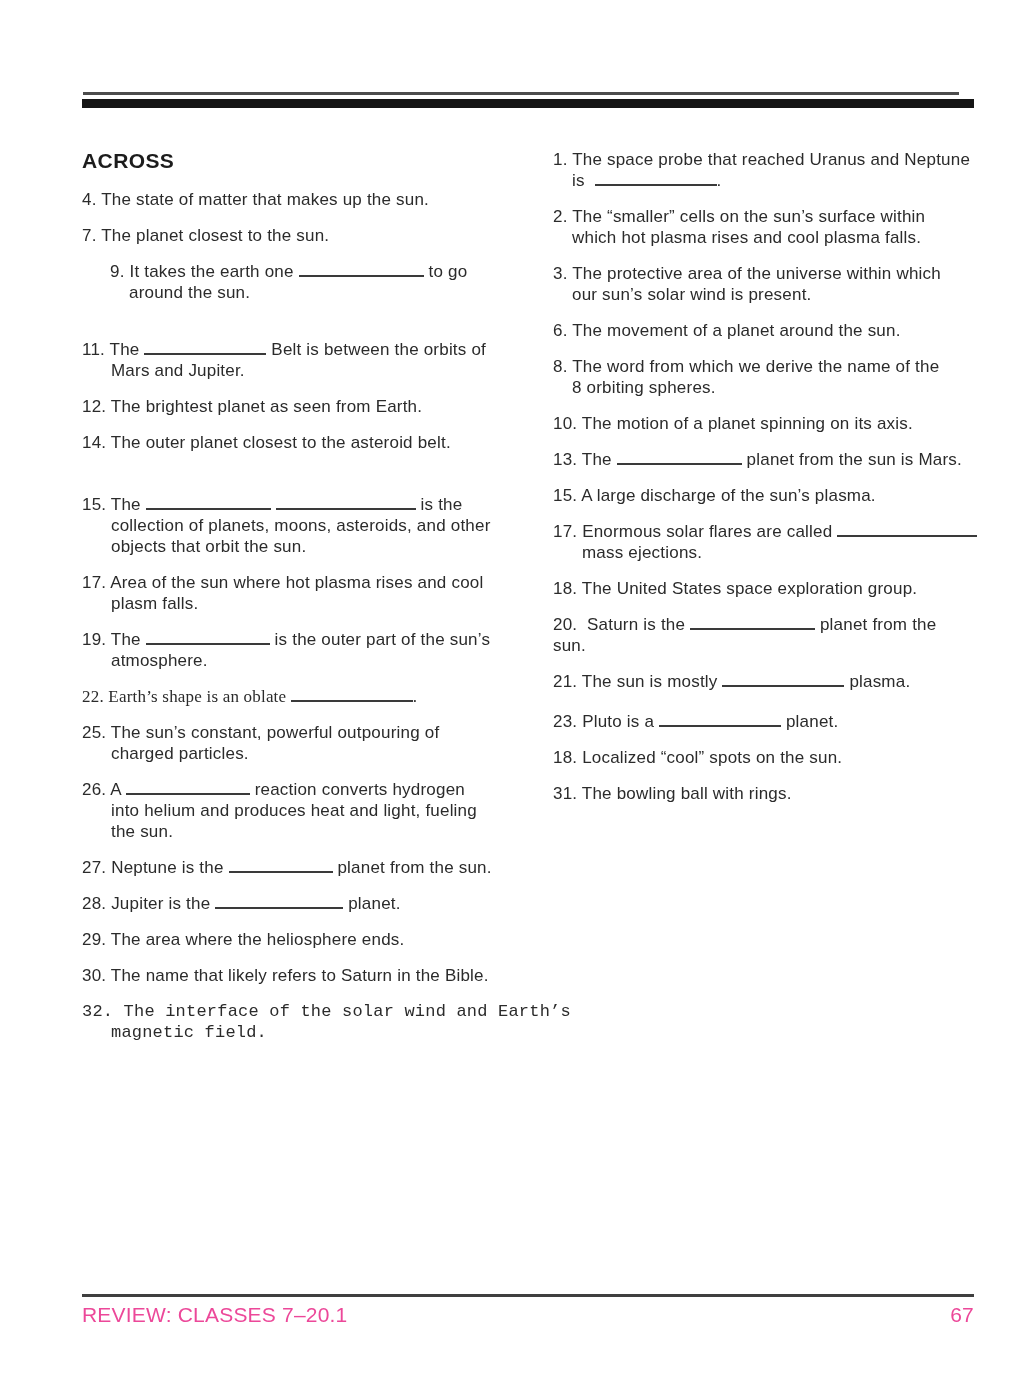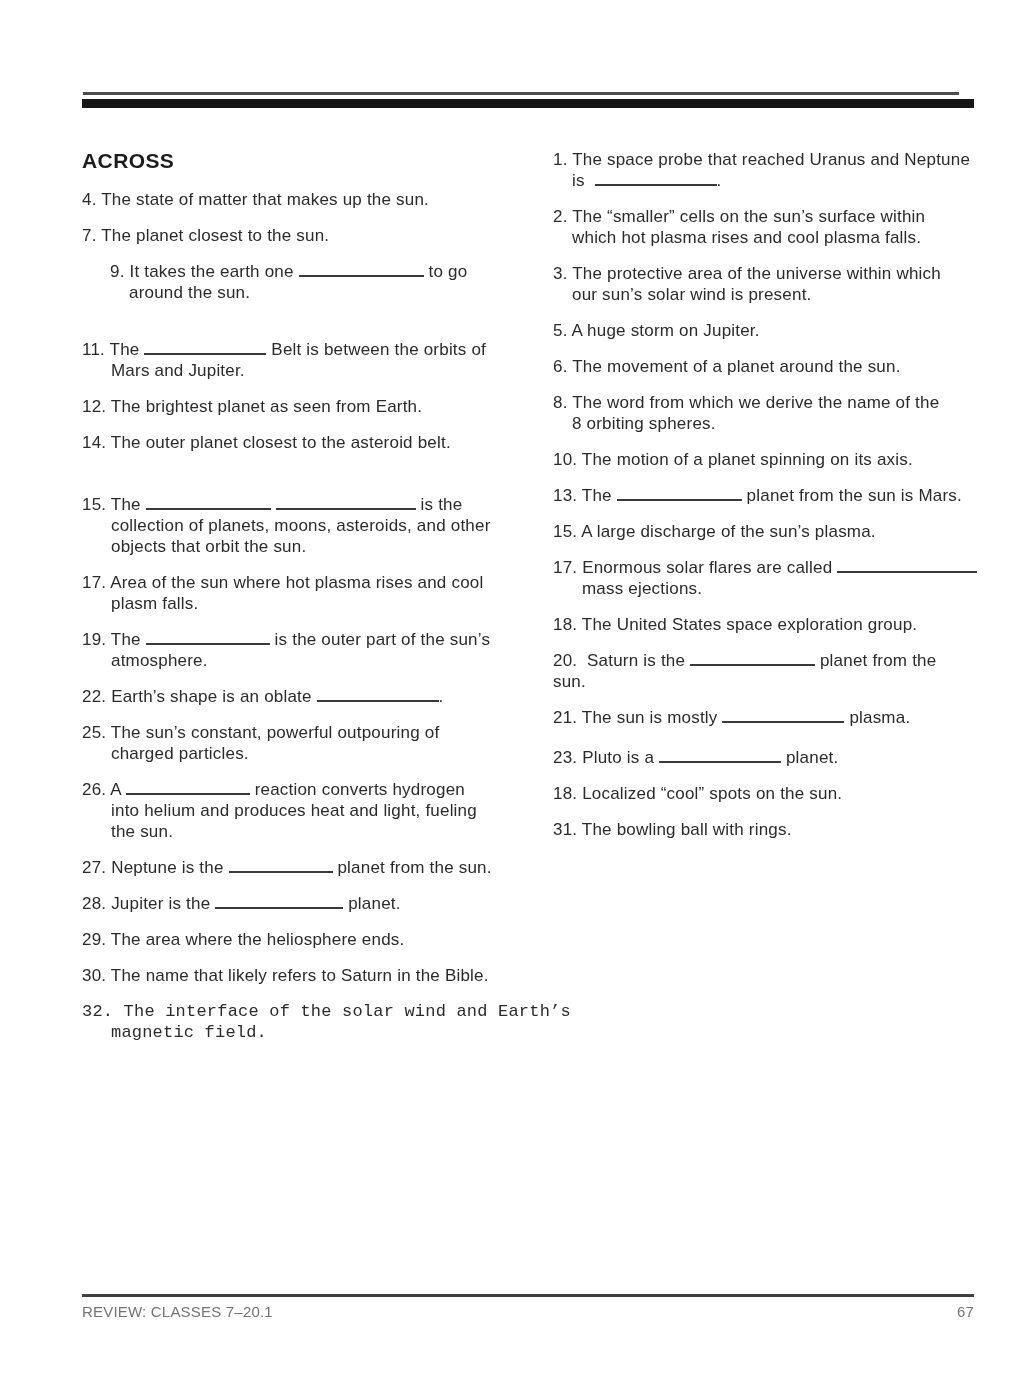--- a/index.html
+++ b/index.html
@@ -48,23 +48,23 @@
     border-bottom: 2px solid #3a3a3a;
   }
 
   
   .footer { position: absolute; left: 82px; top: 1294px; width: 892px; }
   .footer-rule { height: 3px; background: #3f3f3f; }
   .footer-row {
     display: flex;
     justify-content: space-between;
     margin-top: 6px;
-    font-size: 15px;
+    font-size: 21px;
     letter-spacing: 0.2px;
-    color: #737373;
+    color: #ec4899;
   }
 </style>
 </head>
 <body>
 
 <div class="page">
 
   <div class="top-rules">
     <div class="rule-thin" style="background: rgb(76, 76, 76);"></div>
     <div class="rule-thick" style="background: rgb(21, 21, 21);"></div>
@@ -76,36 +76,35 @@
       <div class="clue-list" id="across-list">
           <div class="clue" style="padding-left: 19px; text-indent: -19px;"><span class="clue-num">4. </span>The state of matter that makes up the sun.</div>
           <div class="clue" style="padding-left: 19px; text-indent: -19px;"><span class="clue-num">7. </span>The planet closest to the sun.</div>
           <div class="clue" style="padding-left: 19px; text-indent: -19px; margin-left: 28px;"><span class="clue-num">9. </span>It takes the earth one <span class="blank" style="width: 125px;"></span> to go<br>around the sun.</div>
           <div class="clue" style="padding-left: 29px; text-indent: -29px; margin-top: 36px;"><span class="clue-num">11. </span>The <span class="blank" style="width: 122px;"></span> Belt is between the orbits of<br>Mars and Jupiter.</div>
           <div class="clue" style="padding-left: 29px; text-indent: -29px;"><span class="clue-num">12. </span>The brightest planet as seen from Earth.</div>
           <div class="clue" style="padding-left: 29px; text-indent: -29px;"><span class="clue-num">14. </span>The outer planet closest to the asteroid belt.</div>
           <div class="clue" style="padding-left: 29px; text-indent: -29px; margin-top: 41px;"><span class="clue-num">15. </span>The <span class="blank" style="width: 125px;"></span> <span class="blank" style="width: 140px;"></span> is the<br>collection of planets, moons, asteroids, and other<br>objects that orbit the sun.</div>
           <div class="clue" style="padding-left: 29px; text-indent: -29px;"><span class="clue-num">17. </span>Area of the sun where hot plasma rises and cool<br>plasm falls.</div>
           <div class="clue" style="padding-left: 29px; text-indent: -29px;"><span class="clue-num">19. </span>The <span class="blank" style="width: 124px;"></span> is the outer part of the sun’s<br>atmosphere.</div>
-          <div class="clue" style="padding-left: 29px; text-indent: -29px;"><span class="clue-num">22. </span>Earth’s shape is an oblate <span class="blank" style="width: 122px;"></span>.</div>
+          <div class="clue" style="padding-left: 29px; text-indent: -29px; font-family: Liberation Serif, serif;"><span class="clue-num">22. </span>Earth’s shape is an oblate <span class="blank" style="width: 122px;"></span>.</div>
           <div class="clue" style="padding-left: 29px; text-indent: -29px;"><span class="clue-num">25. </span>The sun’s constant, powerful outpouring of<br>charged particles.</div>
           <div class="clue" style="padding-left: 29px; text-indent: -29px;"><span class="clue-num">26. </span>A <span class="blank" style="width: 124px;"></span> reaction converts hydrogen<br>into helium and produces heat and light, fueling<br>the sun.</div>
           <div class="clue" style="padding-left: 29px; text-indent: -29px;"><span class="clue-num">27. </span>Neptune is the <span class="blank" style="width: 104px;"></span> planet from the sun.</div>
           <div class="clue" style="padding-left: 29px; text-indent: -29px;"><span class="clue-num">28. </span>Jupiter is the <span class="blank" style="width: 128px;"></span> planet.</div>
           <div class="clue" style="padding-left: 29px; text-indent: -29px;"><span class="clue-num">29. </span>The area where the heliosphere ends.</div>
           <div class="clue" style="padding-left: 29px; text-indent: -29px;"><span class="clue-num">30. </span>The name that likely refers to Saturn in the Bible.</div>
           <div class="clue" style="padding-left: 29px; text-indent: -29px; font-family: Liberation Mono, monospace;"><span class="clue-num">32. </span>The interface of the solar wind and Earth’s<br>magnetic field.</div>
         </div>
     </section>
     <section class="col">
       <div class="clue-list" id="down-list">
           <div class="clue" style="padding-left: 19px; text-indent: -19px;"><span class="clue-num">1. </span>The space probe that reached Uranus and Neptune<br>is &nbsp;<span class="blank" style="width: 122px;"></span>.</div>
           <div class="clue" style="padding-left: 19px; text-indent: -19px;"><span class="clue-num">2. </span>The “smaller” cells on the sun’s surface within<br>which hot plasma rises and cool plasma falls.</div>
           <div class="clue" style="padding-left: 19px; text-indent: -19px;"><span class="clue-num">3. </span>The protective area of the universe within which<br>our sun’s solar wind is present.</div>
-          <div class="clue" style="padding-left: 19px; text-indent: -19px;"><span class="clue-num">5. </span>A huge storm on Jupiter.</div>
           <div class="clue" style="padding-left: 19px; text-indent: -19px;"><span class="clue-num">6. </span>The movement of a planet around the sun.</div>
           <div class="clue" style="padding-left: 19px; text-indent: -19px;"><span class="clue-num">8. </span>The word from which we derive the name of the<br>8 orbiting spheres.</div>
           <div class="clue" style="padding-left: 29px; text-indent: -29px;"><span class="clue-num">10. </span>The motion of a planet spinning on its axis.</div>
           <div class="clue" style="padding-left: 29px; text-indent: -29px;"><span class="clue-num">13. </span>The <span class="blank" style="width: 125px;"></span> planet from the sun is Mars.</div>
           <div class="clue" style="padding-left: 29px; text-indent: -29px;"><span class="clue-num">15. </span>A large discharge of the sun’s plasma.</div>
           <div class="clue" style="padding-left: 29px; text-indent: -29px;"><span class="clue-num">17. </span>Enormous solar flares are called <span class="blank" style="width: 140px;"></span><br>mass ejections.</div>
           <div class="clue" style="padding-left: 29px; text-indent: -29px;"><span class="clue-num">18. </span>The United States space exploration group.</div>
           <div class="clue"><span class="clue-num">20. </span>&nbsp;Saturn is the <span class="blank" style="width: 125px;"></span> planet from the<br>sun.</div>
           <div class="clue" style="padding-left: 29px; text-indent: -29px;"><span class="clue-num">21. </span>The sun is mostly <span class="blank" style="width: 122px;"></span> plasma.</div>
           <div class="clue" style="padding-left: 29px; text-indent: -29px; margin-top: 19px;"><span class="clue-num">23. </span>Pluto is a <span class="blank" style="width: 122px;"></span> planet.</div>

